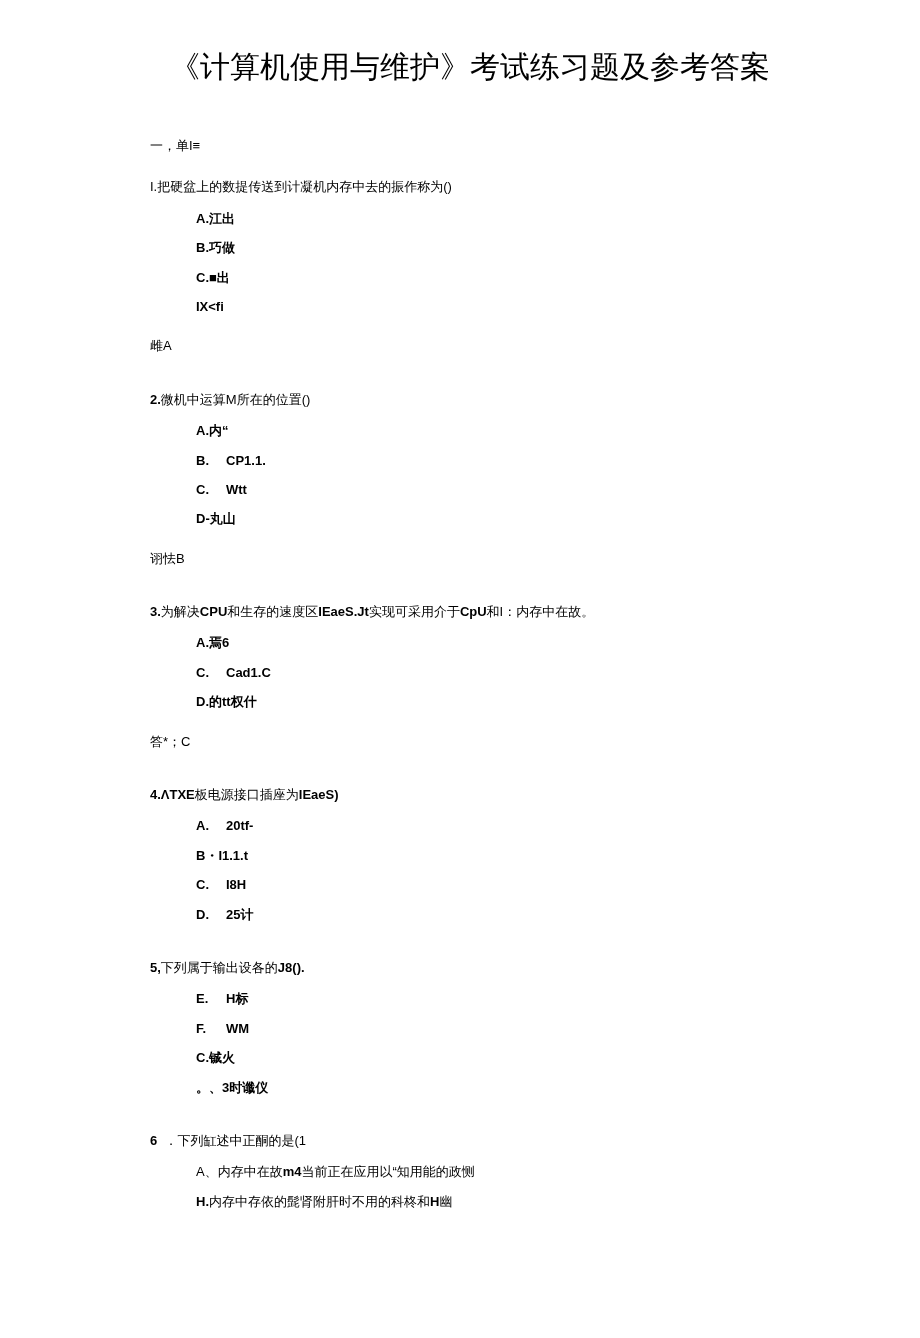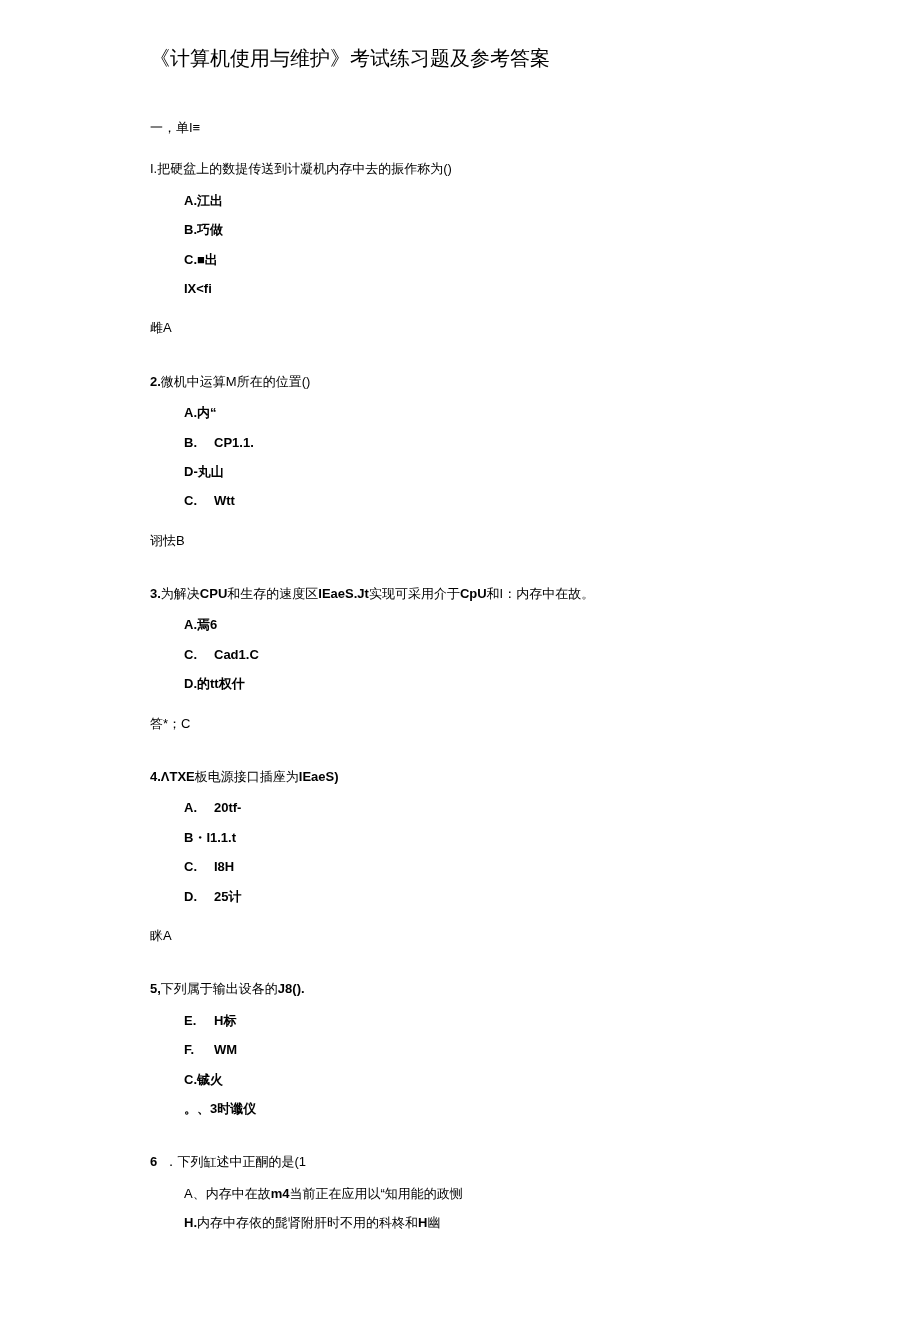--- a/index.html
+++ b/index.html
@@ -5,40 +5,40 @@
     body {
       font-family: "Microsoft YaHei", SimSun, Arial, sans-serif;
       margin: 0;
       padding: 40px 150px;
       font-size: 13px;
       line-height: 1.8;
       color: #000;
       background: #fff;
     }
     h1 {
-      font-size: 20px;
+      font-size: 30px;
       font-weight: normal;
-      text-align: left;
+      text-align: right;
       margin: 0 0 40px 0;
       font-family: Liberation Serif, serif;
     }
     .section-header {
       margin-bottom: 18px;
     }
     .question {
       margin-bottom: 30px;
     }
     .question-text {
       margin-bottom: 8px;
     }
     .options {
       padding-left: 30px;
     }
     .option {
-      margin: 6px 4px;
+      margin: 6px 16px;
       font-weight: bold;
     }
     .option-spaced .label {
       display: inline-block;
       min-width: 30px;
     }
     .answer {
       margin-top: 16px;
     }
     .bold-part {
@@ -61,22 +61,22 @@
     <div class="option">IX&lt;fi</div>
   </div>
   <div class="answer">雌A</div>
 </div>
 
 <div class="question">
   <div class="question-text"><span class="bold-part">2.</span><span>微机中运算M所在的位置()</span></div>
   <div class="options">
     <div class="option">A.内“</div>
     <div class="option option-spaced"><span class="label">B.</span><span>CP1.1.</span></div>
+    <div class="option option-spaced"><span class="label">C.</span><span>Wtt</span></div>
     <div class="option">D-丸山</div>
-    <div class="option option-spaced"><span class="label">C.</span><span>Wtt</span></div>
   </div>
   <div class="answer">诩怯B</div>
 </div>
 
 <div class="question">
   <div class="question-text"><span class="bold-part">3.</span><span>为解决</span><span class="bold-part">CPU</span><span>和生存的速度区</span><span class="bold-part">IEaeS.Jt</span><span>实现可采用介于</span><span class="bold-part">CpU</span><span>和I：内存中在故。</span></div>
   <div class="options">
     <div class="option">A.焉6</div>
     <div class="option option-spaced"><span class="label">C.</span><span>Cad1.C</span></div>
     <div class="option">D.的tt权什</div>
@@ -85,21 +85,20 @@
 </div>
 
 <div class="question">
   <div class="question-text"><span class="bold-part">4.ΛTXE</span><span>板电源接口插座为</span><span class="bold-part">IEaeS)</span></div>
   <div class="options">
     <div class="option option-spaced"><span class="label">A.</span><span>20tf-</span></div>
     <div class="option">B・I1.1.t</div>
     <div class="option option-spaced"><span class="label">C.</span><span>I8H</span></div>
     <div class="option option-spaced"><span class="label">D.</span><span>25计</span></div>
   </div>
-  <div class="answer">眯A</div>
 </div>
 
 <div class="question">
   <div class="question-text"><span class="bold-part">5,</span><span>下列属于输出设各的</span><span class="bold-part">J8().</span></div>
   <div class="options">
     <div class="option option-spaced"><span class="label">E.</span><span>H标</span></div>
     <div class="option option-spaced"><span class="label">F.</span><span>WM</span></div>
     <div class="option">C.铖火</div>
     <div class="option">。、3时谶仪</div>
   </div>

